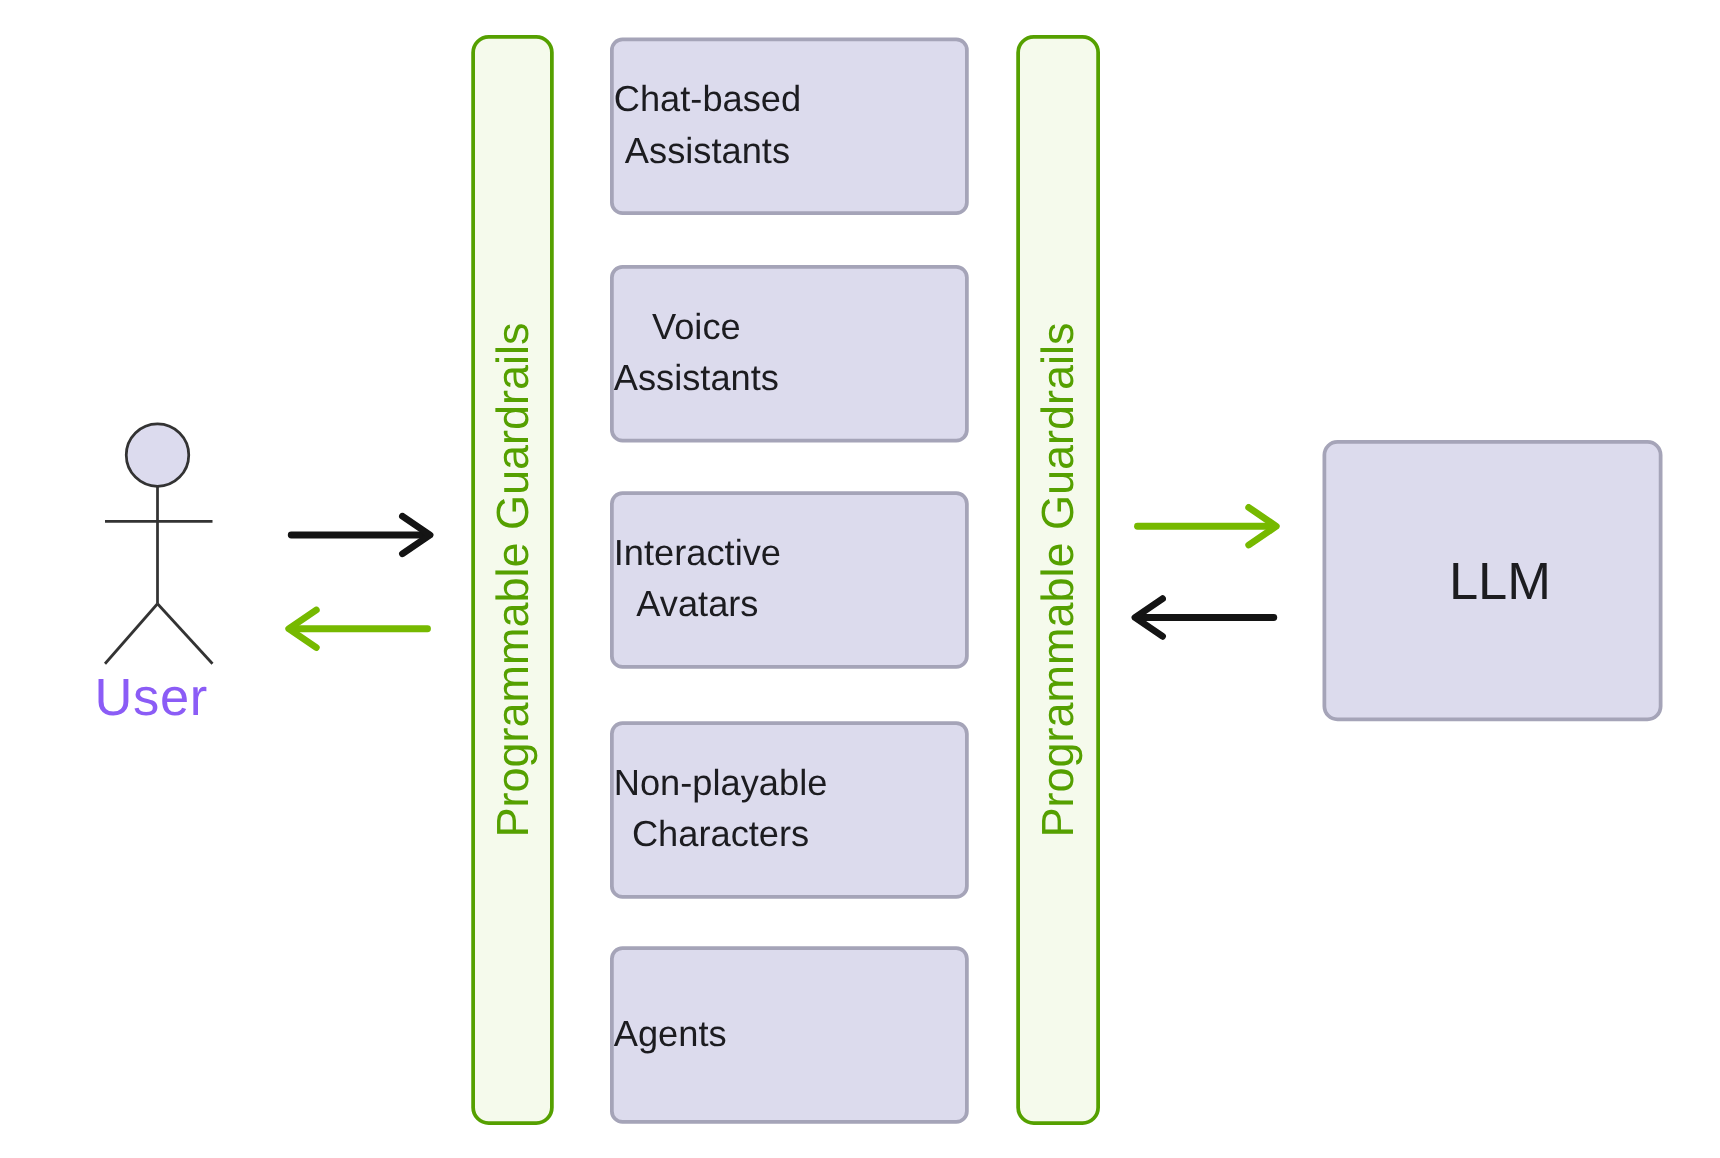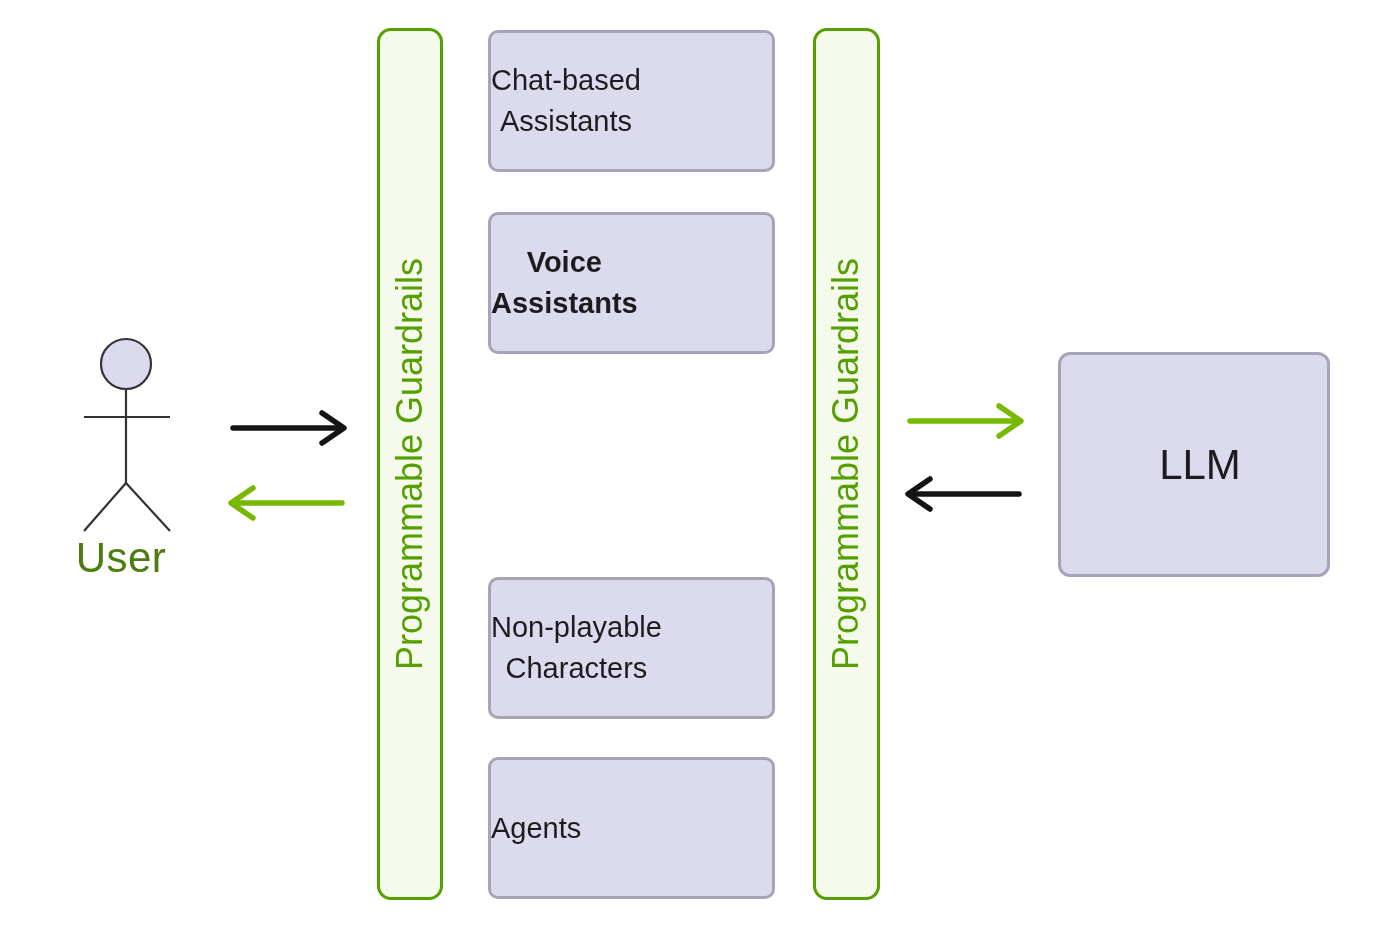--- a/index.html
+++ b/index.html
@@ -17,21 +17,21 @@
   }
   .abs { position: absolute; }
 
   
   .stickman { left: 58px; top: 332px; width: 140px; height: 205px; }
   .user-label {
     left: 51px; top: 534px; width: 140px;
     text-align: center;
     font-size: 42px;
     font-weight: 500;
-    color: #4d7c0f;
+    color: #8b5cf6;
     letter-spacing: 0.5px;
   }
 
   
   .guardrail {
     top: 28px;
     height: 872px;
     background: #f5faec;
     border: 3px solid #55a000;
     border-radius: 14px;
@@ -121,23 +121,27 @@
   </svg>
 
   <div class="abs guardrail left">
     <div class="vlabel">Programmable Guardrails</div>
   </div>
 
   <div class="abs appbox" style="top:30px;">
     <span class="applabel">Chat-based
 Assistants</span>
   </div>
-  <div class="abs appbox" style="top:212px;font-weight:bold;">
+  <div class="abs appbox" style="top:212px;">
     <span class="applabel">Voice
 Assistants</span>
+  </div>
+  <div class="abs appbox" style="top:393px;">
+    <span class="applabel">Interactive
+Avatars</span>
   </div>
   <div class="abs appbox" style="top:757px;">
     <span class="applabel">Agents</span>
   </div>
   <div class="abs appbox" style="top:577px;">
     <span class="applabel">Non-playable
 Characters</span>
   </div>
 
   <div class="abs guardrail right">

